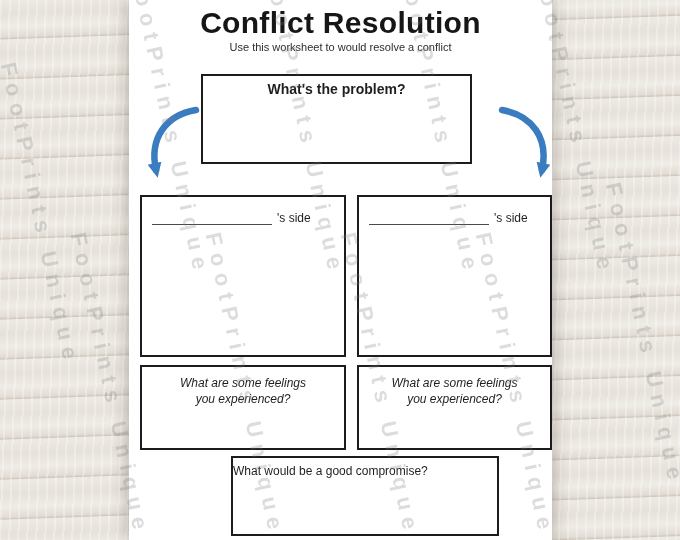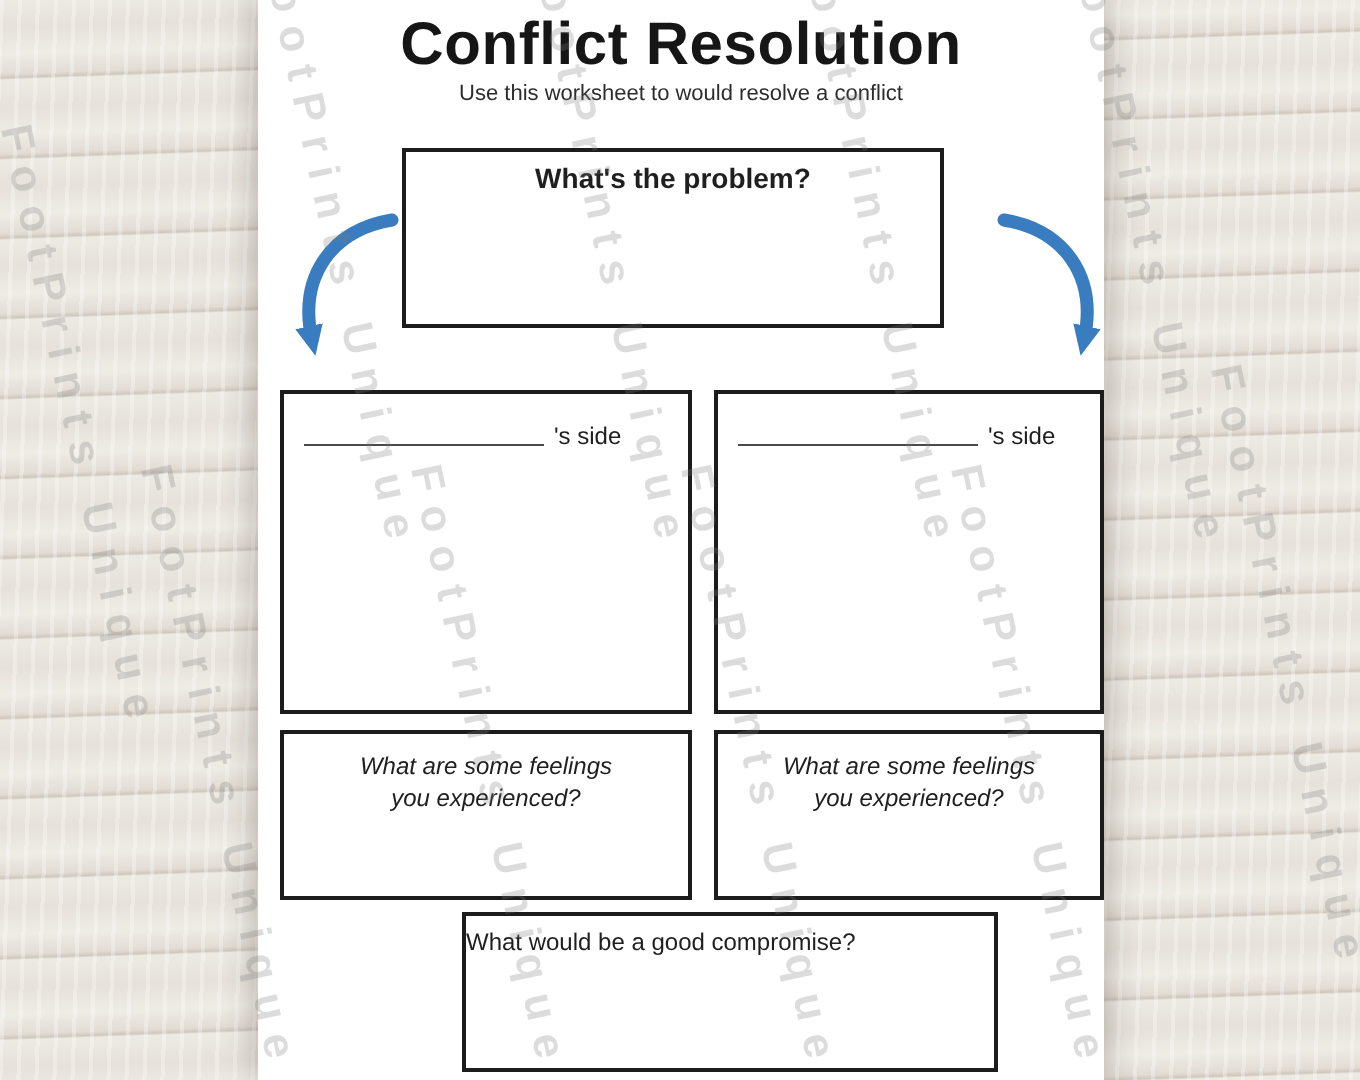--- a/index.html
+++ b/index.html
@@ -30,21 +30,21 @@
     text-align:center;font-size:11px;color:#2d2d2d;
   }
   .box{
     position:absolute;z-index:2;box-sizing:border-box;
     border:2px solid #1c1c1c;background:#ffffff;
   }
   .problem-box{left:201px;top:74px;width:271px;height:90px;}
   .problem-label{padding-top:5px;text-align:center;font-size:14px;font-weight:bold;color:#1f1f1f;}
   .side-box-left{left:140px;top:195px;width:206px;height:162px;}
   .side-box-right{left:357px;top:195px;width:195px;height:162px;}
-  .side-row{display:flex;align-items:flex-start;padding:14px 8px 0 10px;}
+  .side-row{display:flex;align-items:flex-end;padding:14px 8px 0 10px;}
   .blank-line{width:120px;height:11px;border-bottom:1.5px solid #4a4a4a;}
   .side-suffix{font-size:12px;color:#1f1f1f;margin-left:5px;}
   .feelings-box-left{left:140px;top:365px;width:206px;height:85px;}
   .feelings-box-right{left:357px;top:365px;width:195px;height:85px;}
   .feelings-label{width:140px;margin:0 auto;padding-top:8px;text-align:center;
     font-size:12px;line-height:1.35;color:#1f1f1f;font-style:italic;}
   .compromise-box{left:231px;top:456px;width:268px;height:80px;}
   .compromise-label{padding-top:6px;text-align:left;font-size:12px;color:#1f1f1f;}
   .arrows{position:absolute;left:0;top:0;z-index:3;pointer-events:none;}
   

